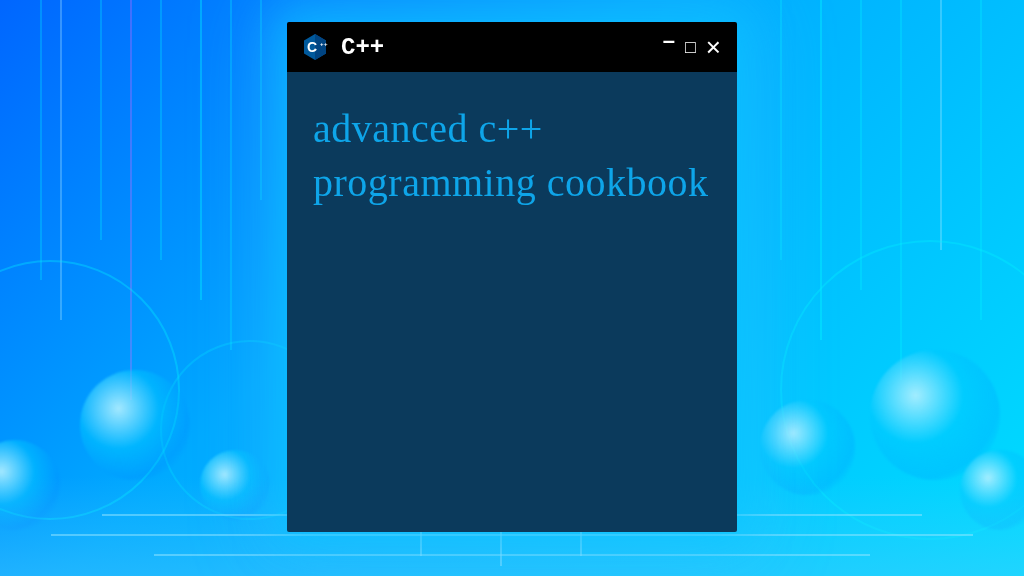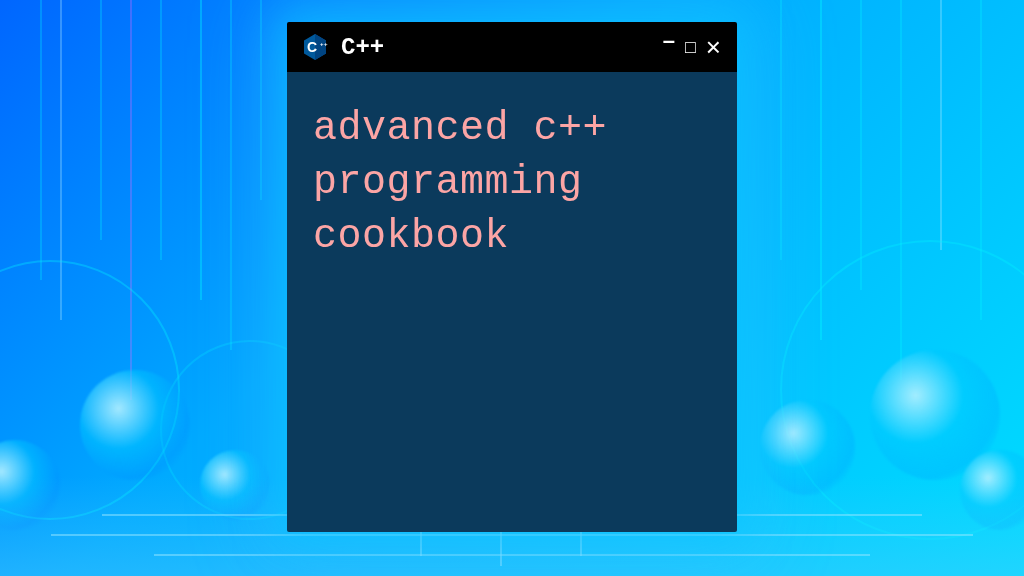--- a/index.html
+++ b/index.html
@@ -94,24 +94,24 @@
       padding: 0 2px;
       cursor: pointer;
       line-height: 1;
     }
     .window-body {
       height: calc(100% - 50px);
       background: #0b3a5c;
       padding: 30px 26px;
     }
     .content-text {
-      color: #fca5a5;
+      color: #0ea5e9;
       font-size: 40px;
       line-height: 1.35;
-      font-family: Liberation Mono, monospace;
+      font-family: Liberation Serif, serif;
       font-weight: normal;
       letter-spacing: 0.5px;
     }
   </style>
 </head>
 <body>
 
 <div class="bg-layer">
 
   <div class="circuit-line vline" style="left:40px; top:0; height:280px;"></div>

